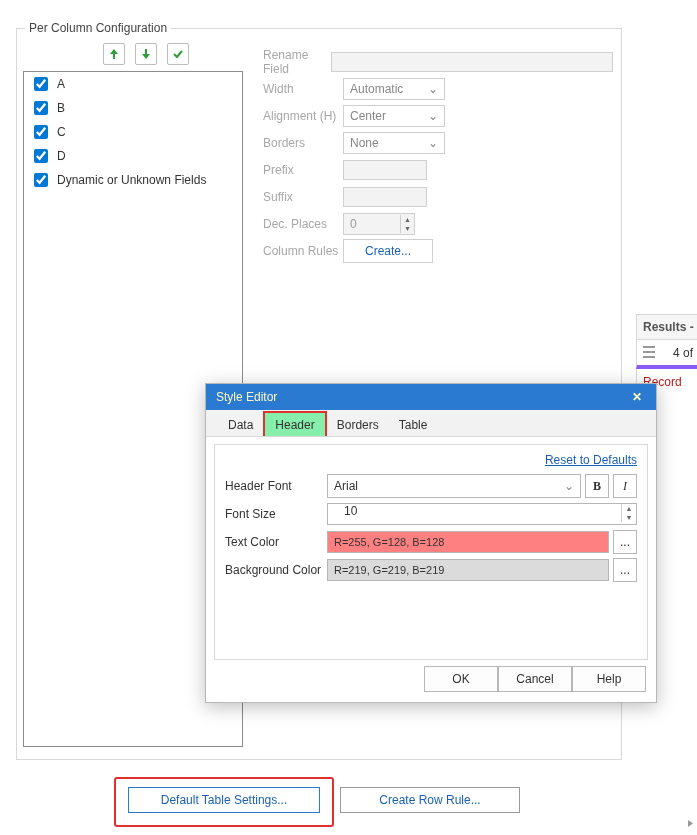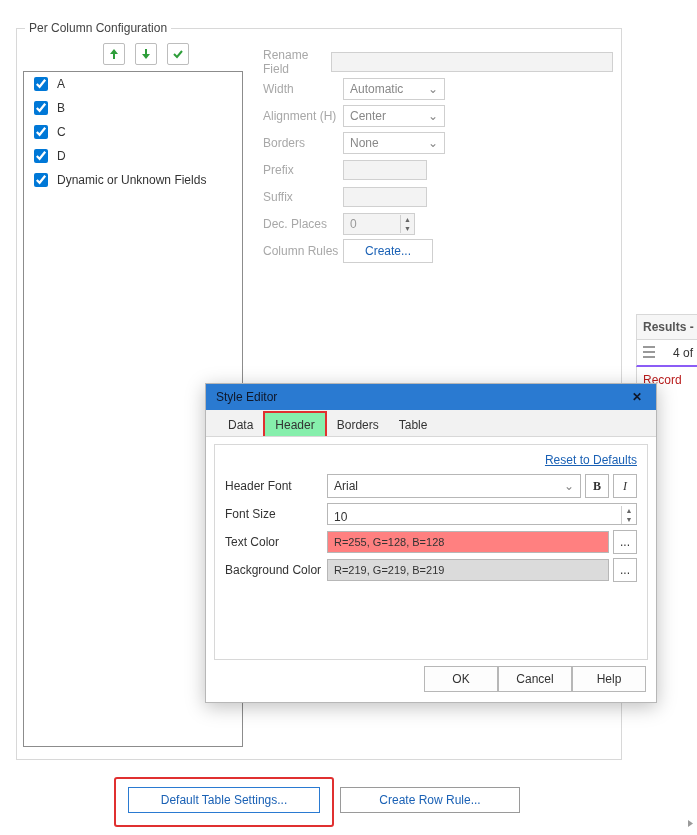--- a/index.html
+++ b/index.html
@@ -30,41 +30,41 @@
 .spinner .sp div{height:9px;border-left:1px solid #cfcfcf;text-align:center;font-size:7px;line-height:9px;color:#666}
 .createbtn{width:88px;height:22px;border:1px solid #cfcfcf;background:#fff;color:#1a61b5;display:flex;align-items:center;justify-content:center}
 .footerbtns{position:absolute;left:128px;top:787px;display:flex;gap:20px}
 .bigbtn{width:178px;height:24px;border:1px solid #9a9a9a;background:#fff;color:#1a61b5;display:flex;align-items:center;justify-content:center}
 .bigbtn.sel{border:1px solid #2a7ad1}
 .redbox{position:absolute;left:114px;top:777px;width:216px;height:46px;border:2px solid #e03030;border-radius:3px;pointer-events:none}
 
 .rstrip{position:absolute;left:636px;top:0;width:61px;height:835px;background:#fff}
 .rbar{position:absolute;left:0;top:314px;width:61px;height:110px;background:#fff}
 .rbar .hdr{height:24px;border:1px solid #d8d8d8;border-right:none;background:#f6f6f6;display:flex;align-items:center;padding-left:6px;color:#555;white-space:nowrap;overflow:hidden}
-.rbar .sub{height:25px;border-left:1px solid #d8d8d8;border-bottom:2px solid #8b5cf6;display:flex;align-items:center;padding-left:36px;white-space:nowrap;overflow:hidden;position:relative}
+.rbar .sub{height:25px;border-left:1px solid #d8d8d8;border-bottom:4px solid #8b5cf6;display:flex;align-items:center;padding-left:36px;white-space:nowrap;overflow:hidden;position:relative}
 .rbar .sub .gicon{position:absolute;left:6px;top:6px;width:12px;height:12px;display:flex;flex-direction:column;justify-content:space-between}
 .rbar .sub .gicon span{height:2px;background:#999}
 .rbar .sub2{height:25px;border-left:1px solid #d8d8d8;display:flex;align-items:center;padding-left:6px;white-space:nowrap;overflow:hidden;color:#b91c1c}
 
 .modal{position:absolute;left:205px;top:383px;width:450px;height:318px;background:#fff;border:1px solid #b7b7b7;box-shadow:0 4px 18px rgba(0,0,0,.25)}
-.titlebar{height:26px;background:#2a7ad1;color:#0f172a;display:flex;align-items:center;justify-content:space-between;padding:0 10px;font-size:12px}
+.titlebar{height:26px;background:#2a7ad1;color:#fef9c3;display:flex;align-items:center;justify-content:space-between;padding:0 10px;font-size:12px}
 .titlebar .x{width:18px;height:18px;display:flex;align-items:center;justify-content:center;font-weight:bold;cursor:pointer}
 .tabs{height:26px;background:#f2f2f2;display:flex;align-items:flex-end;padding-left:12px;border-bottom:1px solid #d8d8d8}
 .tab{padding:5px 10px 4px;color:#333;font-size:12px}
 .tab.active{border:2px solid #e03030;border-bottom:none;background:#86efac;position:relative;top:0px}
 .tabbody{position:absolute;left:8px;top:60px;right:8px;bottom:42px;border:1px solid #d8d8d8;background:#fff;padding:8px 10px}
 .reset{display:block;text-align:right;color:#1a61b5;margin-bottom:6px;text-decoration:underline}
 .frow{display:flex;align-items:center;height:26px;margin-bottom:2px}
 .flabel{width:102px;color:#333}
 .hfont{flex:1;height:22px;border:1px solid #b7b7b7;display:flex;align-items:center;justify-content:space-between;padding:0 6px;background:#fff}
 .hfont .chev{color:#888}
 .sqbtn{width:22px;height:22px;border:1px solid #b7b7b7;margin-left:4px;display:flex;align-items:center;justify-content:center;background:#fff;font-family:"Times New Roman",serif}
 .sqbtn.bold{font-weight:bold}
 .sqbtn.ital{font-style:italic}
-.numfield{flex:1;height:20px;border:1px solid #b7b7b7;background:#fff;display:flex;align-items:flex-end;justify-content:space-between;padding-left:6px}
+.numfield{flex:1;height:20px;border:1px solid #b7b7b7;background:#fff;display:flex;align-items:flex-start;justify-content:space-between;padding-left:16px}
 .numfield .sp{width:14px;display:flex;flex-direction:column;border-left:1px solid #cfcfcf}
 .numfield .sp div{height:9px;text-align:center;font-size:7px;line-height:9px;color:#666}
 .colorfield{flex:1;height:20px;border:1px solid #b7b7b7;display:flex;align-items:center;padding-left:6px;font-size:11px}
 .colorbtn{width:22px;height:22px;border:1px solid #b7b7b7;margin-left:4px;display:flex;align-items:center;justify-content:center;background:#fff}
 .mbtns{position:absolute;right:10px;bottom:10px;display:flex;}
 .mbtn{width:72px;height:24px;border:1px solid #b7b7b7;background:#fdfdfd;color:#333;display:flex;align-items:center;justify-content:center}
 .scrollcap{position:absolute;left:684px;top:817px;width:13px;height:13px}
 .scrollcap svg{width:13px;height:13px}
 </style>
 </head>

